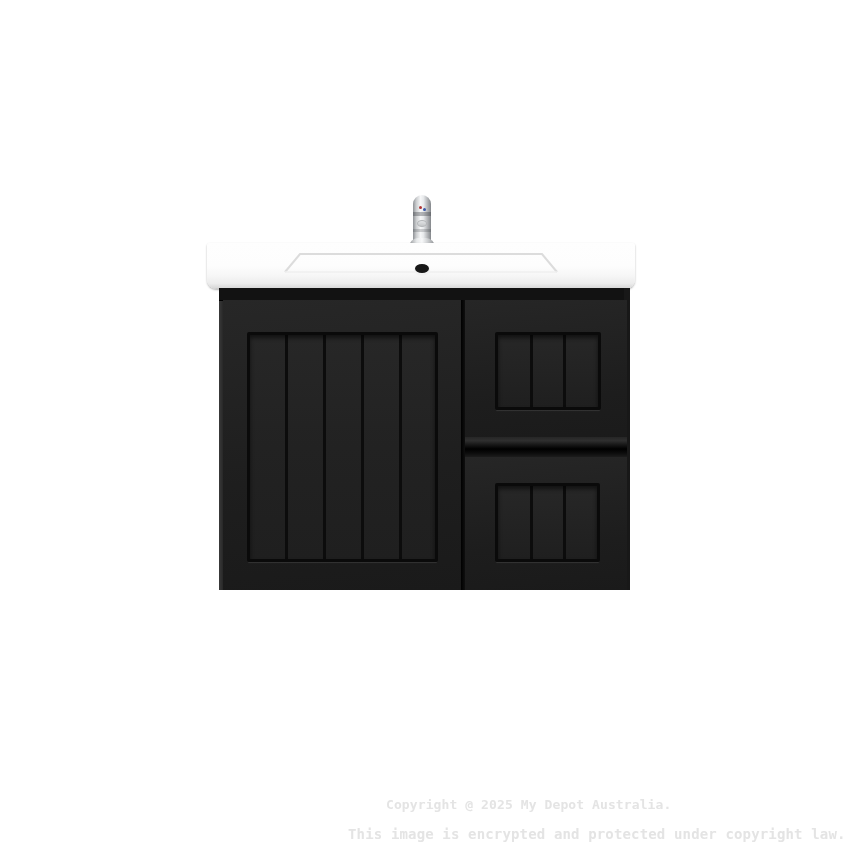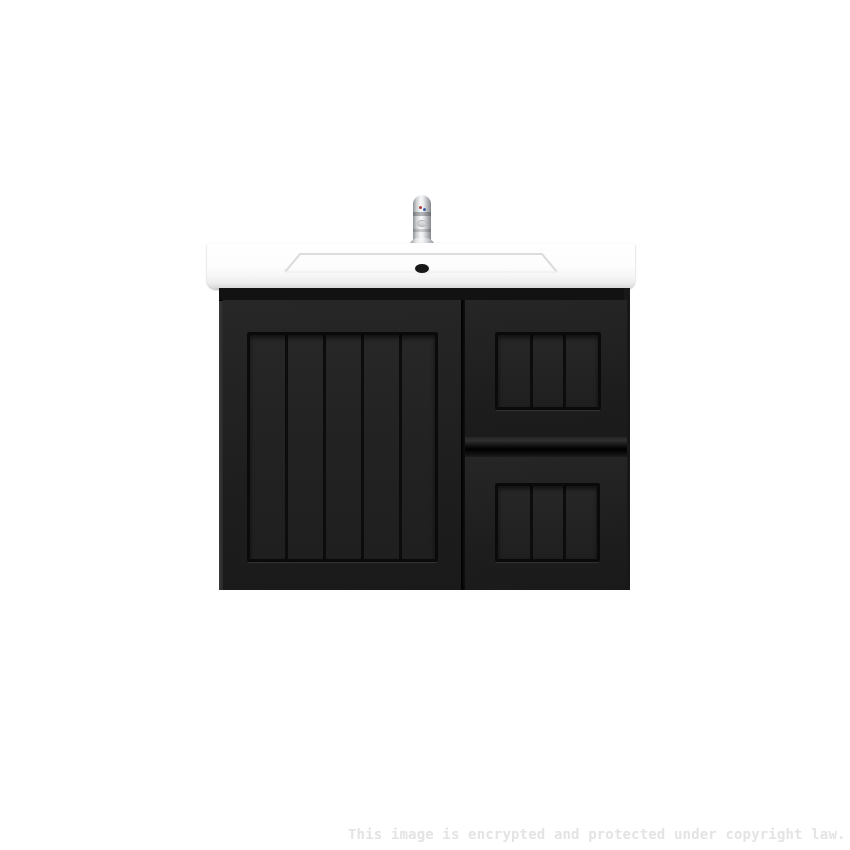--- a/index.html
+++ b/index.html
@@ -133,15 +133,16 @@
       <div class="drawer-panel"></div>
     </div>
 
     <div class="drawer-gap"></div>
 
     <div class="drawer drawer-bottom">
       <div class="drawer-panel"></div>
     </div>
   </div>
 
+  <div class="wm wm1">Copyright @ 2025 My Depot Australia.</div>
   <div class="wm wm2">This image is encrypted and protected under copyright law.</div>
 
 </div>
 
 </body></html>

